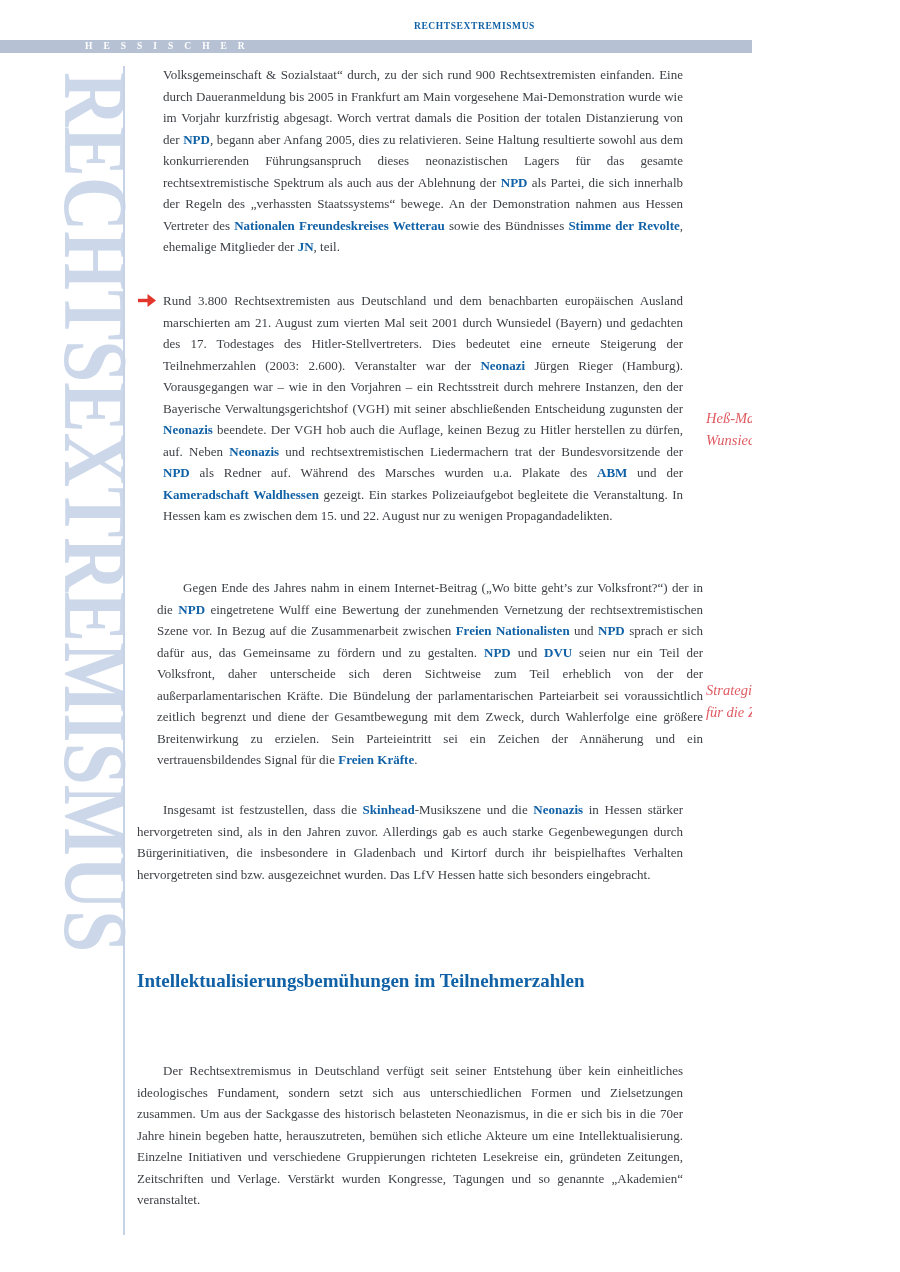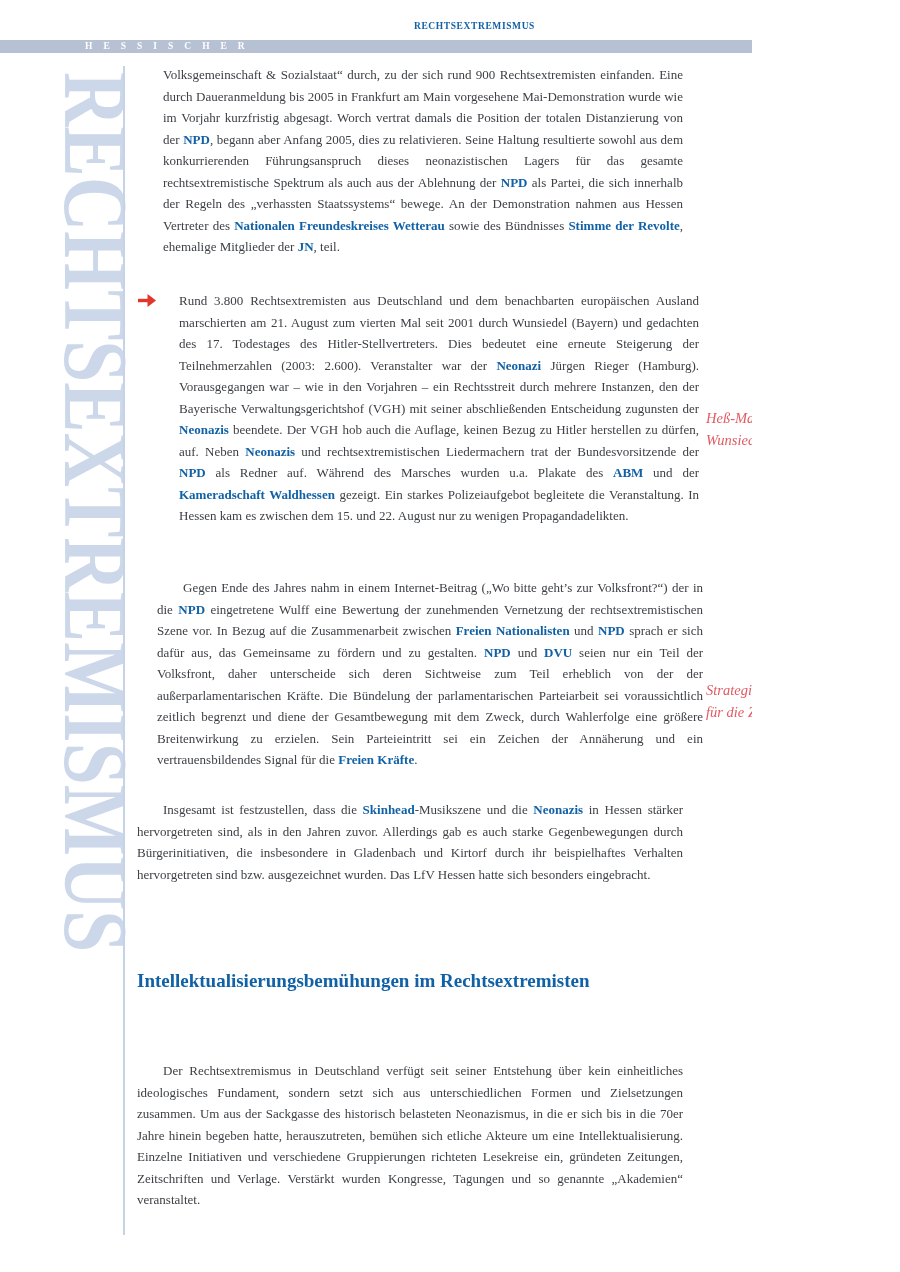--- a/index.html
+++ b/index.html
@@ -50,21 +50,21 @@
   .blue-block{
     position:absolute;left:849px;top:322px;width:33px;height:110px;
     background:var(--blue-block);
   }
   .body-par{
     position:absolute;font-size:13px;line-height:21.5px;
     color:var(--body-text);text-align:justify;
   }
   .body-par .hl{color:var(--accent);font-weight:bold;}
   .p1{left:163px;top:64px;width:520px;}
-  .p2{left:163px;top:290px;width:520px;margin-left:16px;}
+  .p2{left:163px;top:290px;width:520px;}
   .p3{left:137px;top:577px;width:546px;text-indent:26px;margin-left:20px;}
   .p4{left:137px;top:799px;width:546px;text-indent:26px;}
   .p5{left:137px;top:1060px;width:546px;text-indent:26px;}
   .arrow-icon{
     position:absolute;left:138px;top:294px;width:18px;height:13px;
   }
   .section-heading{
     position:absolute;left:137px;top:970px;width:560px;
     font-size:19px;font-weight:bold;color:var(--accent);
   }
@@ -112,19 +112,19 @@
   <div class="body-par p3"><span>Gegen Ende des Jahres nahm in einem Internet-Beitrag („Wo bitte geht’s zur Volksfront?“) der in die </span><span class="hl">NPD</span><span> eingetretene Wulff eine Bewertung der zunehmenden Vernetzung der rechtsextremistischen Szene vor. In Bezug auf die Zusammenarbeit zwischen </span><span class="hl">Freien Nationalisten</span><span> und </span><span class="hl">NPD</span><span> sprach er sich dafür aus, das Gemeinsame zu fördern und zu gestalten. </span><span class="hl">NPD</span><span> und </span><span class="hl">DVU</span><span> seien nur ein Teil der Volksfront, daher unterscheide sich deren Sichtweise zum Teil erheblich von der der außerparlamentarischen Kräfte. Die Bündelung der parlamentarischen Parteiarbeit sei voraussichtlich zeitlich begrenzt und diene der Gesamtbewegung mit dem Zweck, durch Wahlerfolge eine größere Breitenwirkung zu erzielen. Sein Parteieintritt sei ein Zeichen der Annäherung und ein vertrauensbildendes Signal für die </span><span class="hl">Freien Kräfte</span><span>.</span></div>
 
   <div class="body-par p4"><span>Insgesamt ist festzustellen, dass die </span><span class="hl">Skinhead</span><span>-Musikszene und die </span><span class="hl">Neonazis</span><span> in Hessen stärker hervorgetreten sind, als in den Jahren zuvor. Allerdings gab es auch starke Gegenbewegungen durch Bürgerinitiativen, die insbesondere in Gladenbach und Kirtorf durch ihr beispielhaftes Verhalten hervorgetreten sind bzw. ausgezeichnet wurden. Das LfV Hessen hatte sich besonders eingebracht.</span></div>
 
   <div class="margin-note note-1">Heß-Marsch in
 Wunsiedel</div>
 
   <div class="margin-note note-2">Strategie
 für die Zukunft</div>
 
-  <h2 class="section-heading" style="margin:0;">Intellektualisierungsbemühungen im Rechtsextremisten</h2>
+  <h2 class="section-heading" style="margin:0;">Intellektualisierungsbemühungen im Teilnehmerzahlen</h2>
 
   <div class="body-par p5"><span>Der Rechtsextremismus in Deutschland verfügt seit seiner Entstehung über kein einheitliches ideologisches Fundament, sondern setzt sich aus unterschiedlichen Formen und Zielsetzungen zusammen. Um aus der Sackgasse des historisch belasteten Neonazismus, in die er sich bis in die 70er Jahre hinein begeben hatte, herauszutreten, bemühen sich etliche Akteure um eine Intellektualisierung. Einzelne Initiativen und verschiedene Gruppierungen richteten Lesekreise ein, gründeten Zeitungen, Zeitschriften und Verlage. Verstärkt wurden Kongresse, Tagungen und so genannte „Akademien“ veranstaltet.</span></div>
 
   <div class="page-number">64</div>
 
 </div>
 
 </body></html>

